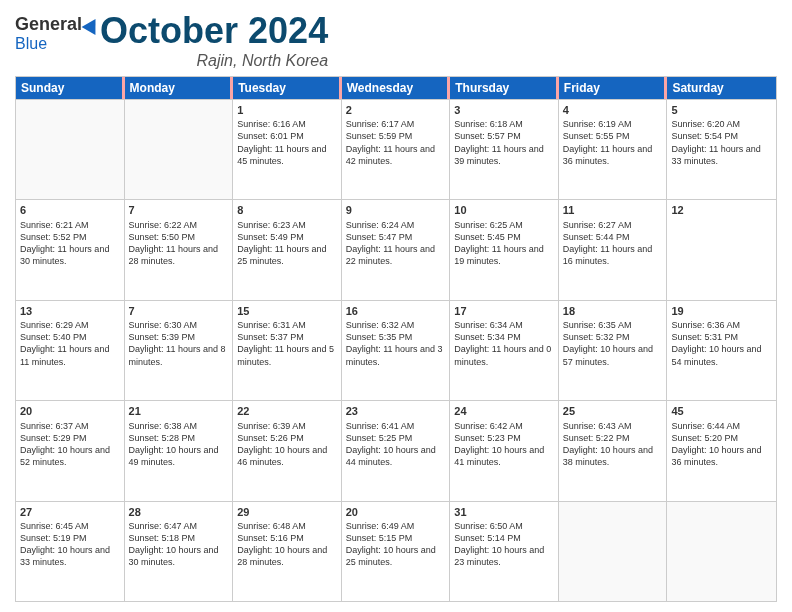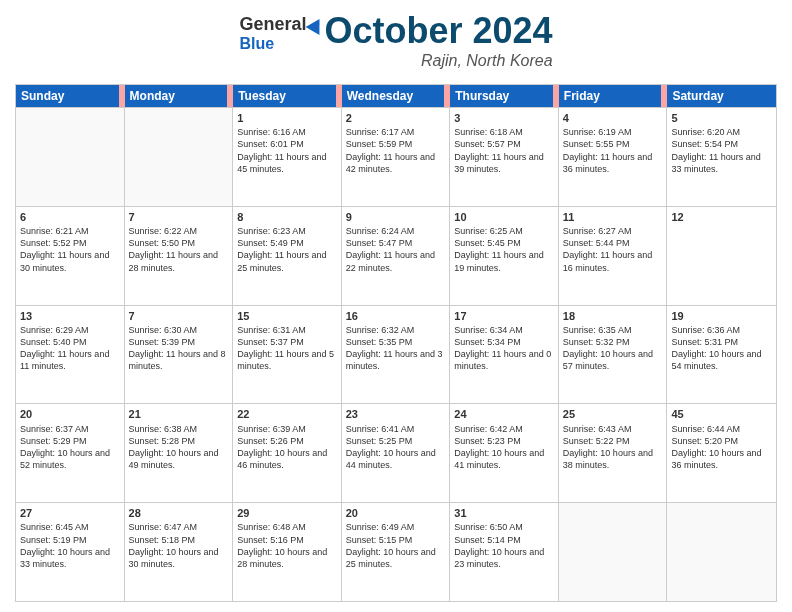--- a/index.html
+++ b/index.html
@@ -12,39 +12,39 @@
     }
     .page {
       width: 792px;
       height: 612px;
       padding: 10px 15px;
       display: flex;
       flex-direction: column;
     }
     .header {
       display: flex;
-      justify-content: center;
+      justify-content: flex-start;
       align-items: flex-start;
-      margin-bottom: 14px;
+      margin-bottom: 6px;
     }
     .logo {
       display: flex;
       flex-direction: column;
       align-items: flex-start;
       padding-top: 4px;
     }
     .logo-text {
       display: flex;
       align-items: center;
       font-size: 18px;
       font-weight: bold;
       color: #333;
     }
     .logo-general { color: #333; font-weight: bold; }
-    .logo-blue { color: #1565c0; font-weight: bold; }
+    .logo-blue { color: #1565c0; font-weight: normal; }
     .logo-triangle {
       width: 0;
       height: 0;
       border-left: 8px solid transparent;
       border-right: 8px solid transparent;
       border-bottom: 14px solid #1565c0;
       margin-left: 2px;
       transform: rotate(30deg);
     }
     .title-block {
@@ -70,21 +70,21 @@
       display: grid;
       grid-template-columns: repeat(7, 1fr);
       background: #1565c0;
     }
     .cal-header-cell {
       color: #fff;
       font-size: 12px;
       font-weight: bold;
       padding: 4px 5px;
       text-align: left;
-      border-right: 6px solid #fca5a5;
+      border-right: 3px solid #fca5a5;
     }
     .cal-header-cell:last-child { border-right: none; }
     .cal-body {
       flex: 1;
       display: flex;
       flex-direction: column;
     }
     .cal-week {
       display: grid;
       grid-template-columns: repeat(7, 1fr);

